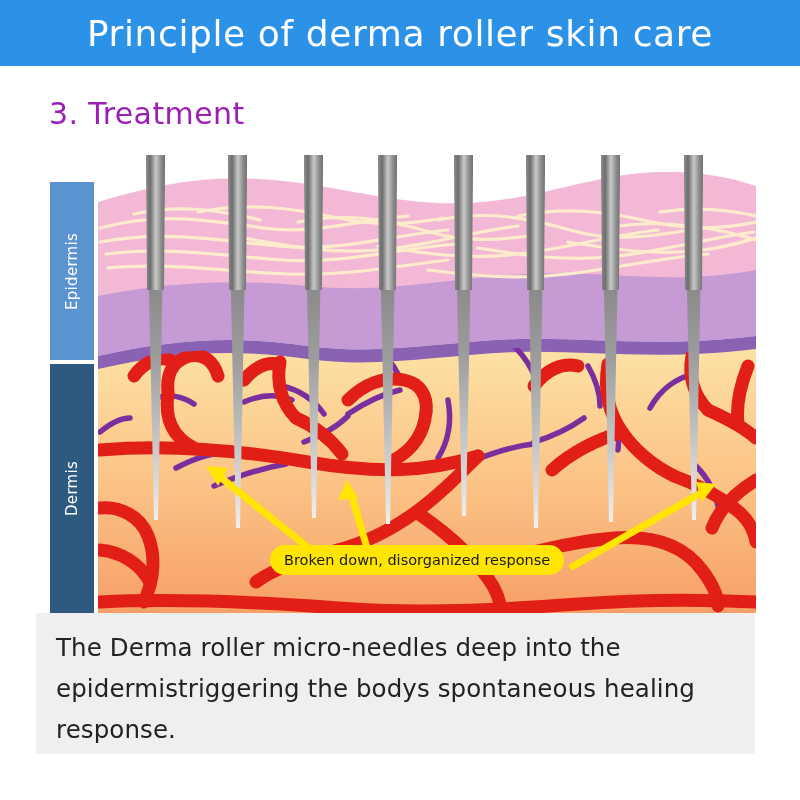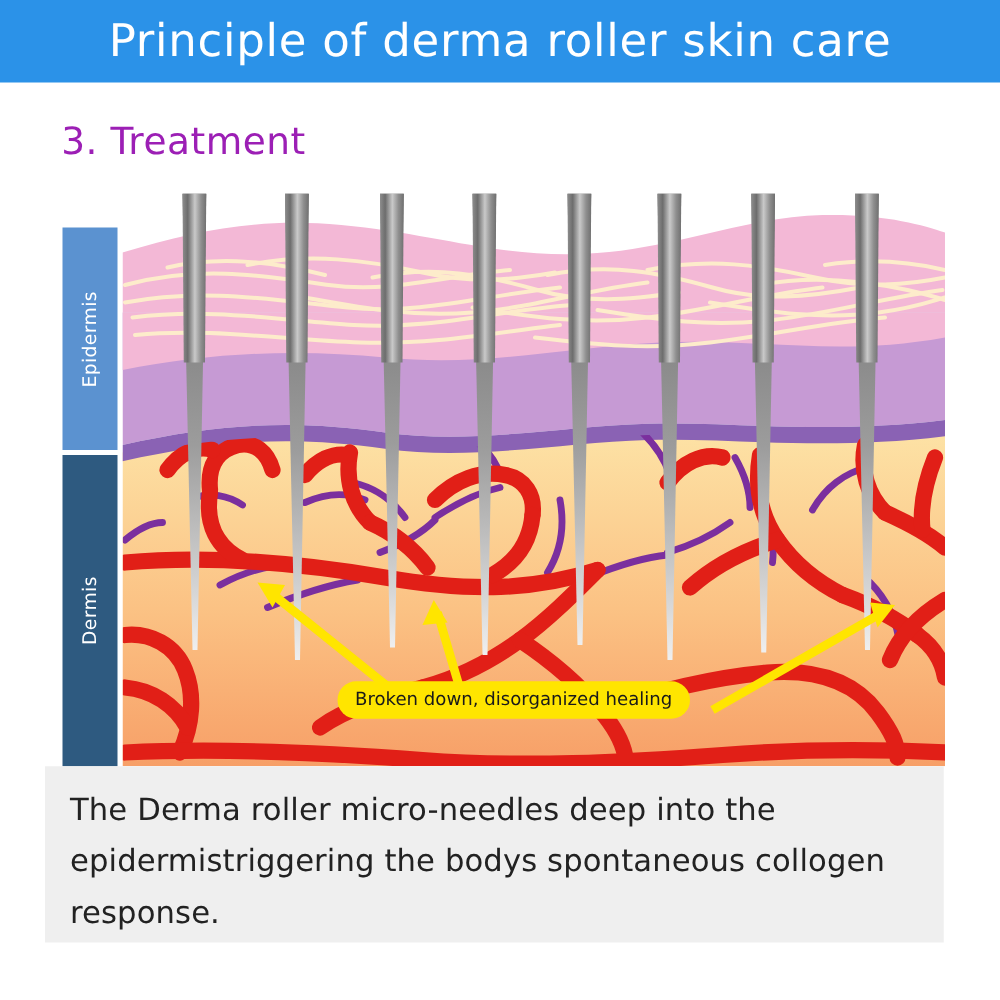--- a/index.html
+++ b/index.html
@@ -272,20 +272,20 @@
   </div>
 
   <div class="layer-label layer-epidermis">
     <span>Epidermis</span>
   </div>
   <div class="layer-label layer-dermis">
     <span>Dermis</span>
   </div>
 
   <div class="callout">
-    <span>Broken down, disorganized healing</span>
+    <span>Broken down, disorganized response</span>
   </div>
 
   <div class="description">
-    <div class="description-text">The Derma roller micro-needles deep into the epidermistriggering the bodys spontaneous collogen response.</div>
+    <div class="description-text">The Derma roller micro-needles deep into the epidermistriggering the bodys spontaneous healing response.</div>
   </div>
 
 </div>
 
 </body></html>

